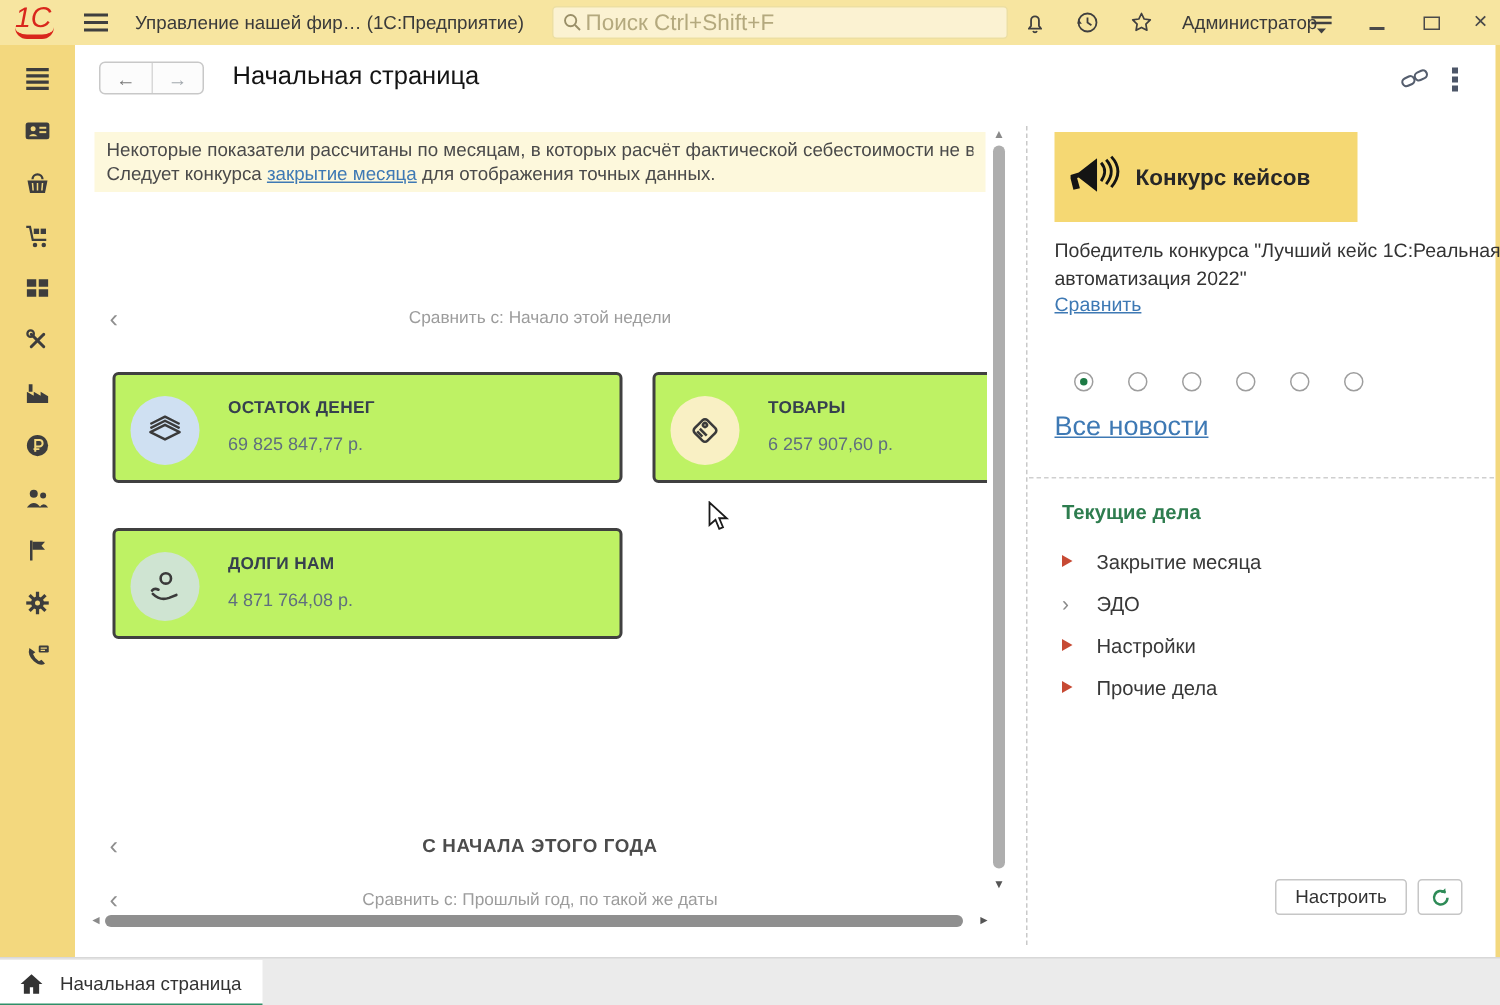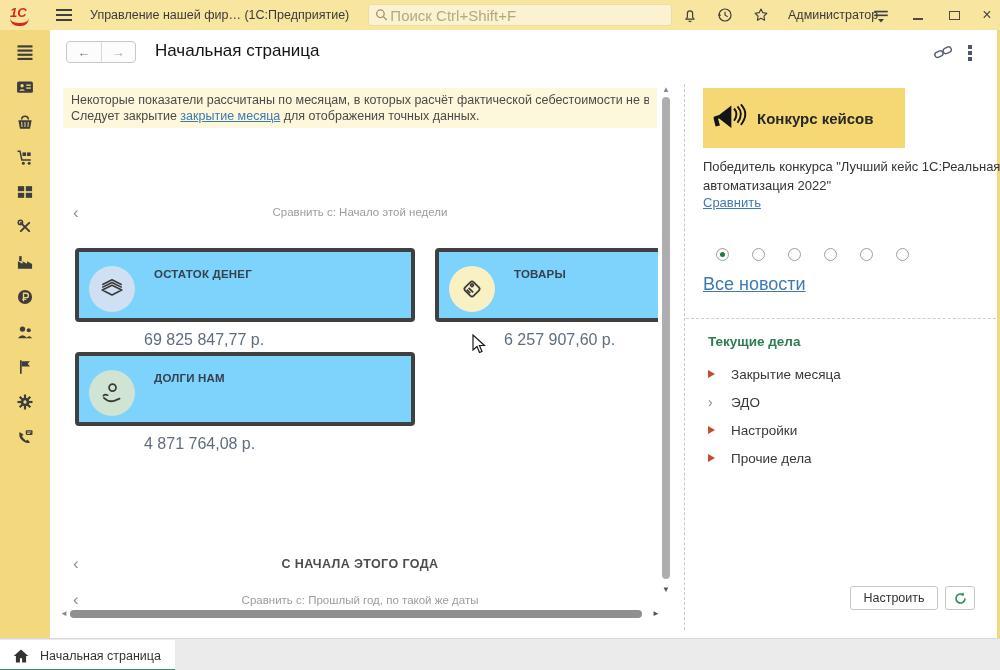--- a/index.html
+++ b/index.html
@@ -2,21 +2,21 @@
 <html><head>
 <meta charset="utf-8">
 <style>
   html,body{margin:0;padding:0;background:#888;}
   #app{position:relative;width:1000px;height:670px;background:#ffffff;overflow:hidden;
        font-family:"Liberation Sans",sans-serif;-webkit-font-smoothing:antialiased;}
   #app *{box-sizing:border-box;}
 
   
   .titlebar{position:absolute;left:0;top:0;width:1000px;height:30px;background:#f7e5a0;}
-  .logo{position:absolute;left:10px;top:3px;font-weight:bold;font-style:italic;font-size:13px;
+  .logo{position:absolute;left:10px;top:3px;font-weight:normal;font-style:italic;font-size:19px;
         color:#d9261c;border-bottom:3px solid #d9261c;border-radius:0 0 8px 8px;padding:0 2px 0 0;line-height:20px;}
   .hamburger{position:absolute;left:56px;top:9px;width:16px;height:12px;cursor:pointer;}
   .hamburger i{display:block;height:2px;background:#3f3f3f;margin-bottom:3px;}
   .app-title{position:absolute;left:90px;top:8px;font-size:12.5px;color:#3a3a3a;white-space:nowrap;}
   .searchbox{position:absolute;left:368px;top:4px;width:304px;height:22px;background:#fbf2d2;
              border:1px solid #eddfa2;border-radius:3px;display:flex;align-items:center;padding:0 6px;}
   .searchbox input{border:none;background:transparent;outline:none;width:100%;font-size:15px;
                    font-family:"Liberation Sans",sans-serif;color:#6b6least;color:#6b6246;}
   .searchbox input::placeholder{color:#b4a97e;}
   .tb-ico{position:absolute;top:6px;width:18px;height:18px;}
@@ -49,25 +49,25 @@
            font-size:12.5px;color:#4a4a4a;line-height:16px;padding:4px 8px;overflow:hidden;}
   .warning .w1{white-space:nowrap;overflow:hidden;}
   a.lnk{color:#3e79b4;text-decoration:underline;cursor:pointer;}
 
   .sect-title{position:absolute;left:63px;width:594px;text-align:center;font-size:12.5px;
               font-weight:bold;color:#4c4c4c;letter-spacing:.4px;}
   .cmp-line{position:absolute;left:63px;width:594px;text-align:center;font-size:11.5px;color:#9c9c9c;}
   .chev{position:absolute;font-size:17px;color:#8f8f8f;line-height:16px;cursor:pointer;}
 
   .cards{position:absolute;left:63px;top:248px;width:595px;height:290px;overflow:hidden;}
-  .card{position:absolute;width:340px;height:74px;background:#7dd3fc;border:4px solid #404040;border-radius:4px;cursor:pointer;}
+  .card{position:absolute;width:340px;height:74px;background:#bef264;border:2px solid #404040;border-radius:4px;cursor:pointer;}
   .card .circ{position:absolute;left:10px;top:14px;width:46px;height:46px;border-radius:50%;
               display:flex;align-items:center;justify-content:center;}
   .card .lbl{position:absolute;left:75px;top:16px;font-size:11.5px;font-weight:bold;color:#36404e;letter-spacing:.2px;}
-  .card .val{position:absolute;left:65px;top:39px;font-size:16px;color:#5f6e7e;margin-top:40px;}
+  .card .val{position:absolute;left:75px;top:39px;font-size:12px;color:#5f6e7e;}
 
   
   .vscroll{position:absolute;left:659px;top:84px;width:14px;height:522px;}
   .vscroll .thumb{position:absolute;left:3px;top:13px;width:8px;height:482px;background:#aeaeae;border-radius:4px;}
   .arr{position:absolute;font-size:8px;color:#8a8a8a;line-height:8px;}
   .hscroll{position:absolute;left:60px;top:606px;width:600px;height:16px;}
   .hscroll .thumb{position:absolute;left:10px;top:4px;width:572px;height:8px;background:#8f8f8f;border-radius:4px;}
 
   
   .divider-v{position:absolute;left:684px;top:84px;height:546px;border-left:1px dashed #c9c9c9;}
@@ -250,21 +250,21 @@
     </g>
   </svg>
   <div class="dots-menu">
       <i></i>
       <i></i>
       <i></i>
     </div>
 
   <div class="warning">
     <div class="w1">Некоторые показатели рассчитаны по месяцам, в которых расчёт фактической себестоимости не выполнен.</div>
-    <div class="w2"><span>Следует закрытие </span><a class="lnk">закрытие месяца</a><span> для отображения точных данных.</span></div>
+    <div class="w2"><span>Следует конкурса </span><a class="lnk">закрытие месяца</a><span> для отображения точных данных.</span></div>
   </div>
 
   <div class="chev" style="left:73px;top:205px">‹</div>
   <div class="cmp-line" style="top:206px">Сравнить с: Начало этой недели</div>
 
   <div class="cards">
 
     <div class="card" style="left:12px;top:0">
       <div class="circ" style="background:#cfe0f2">
         <svg width="26" height="26" viewBox="0 0 24 24" fill="none" stroke="#3a3a3a" stroke-width="1.5" stroke-linejoin="round">

